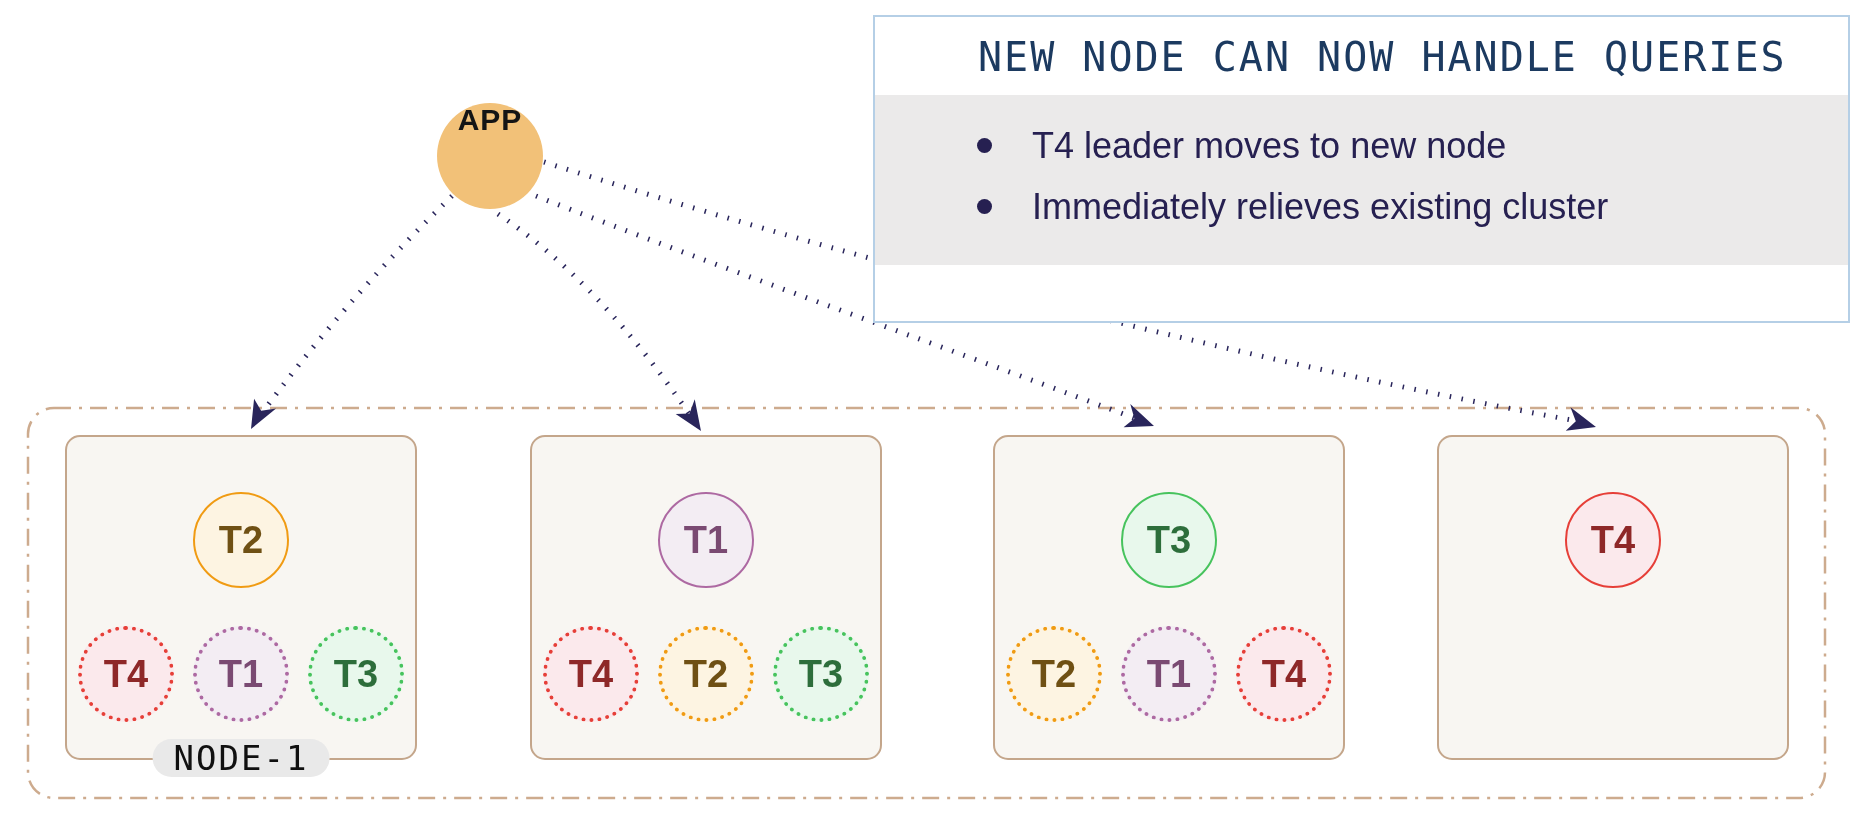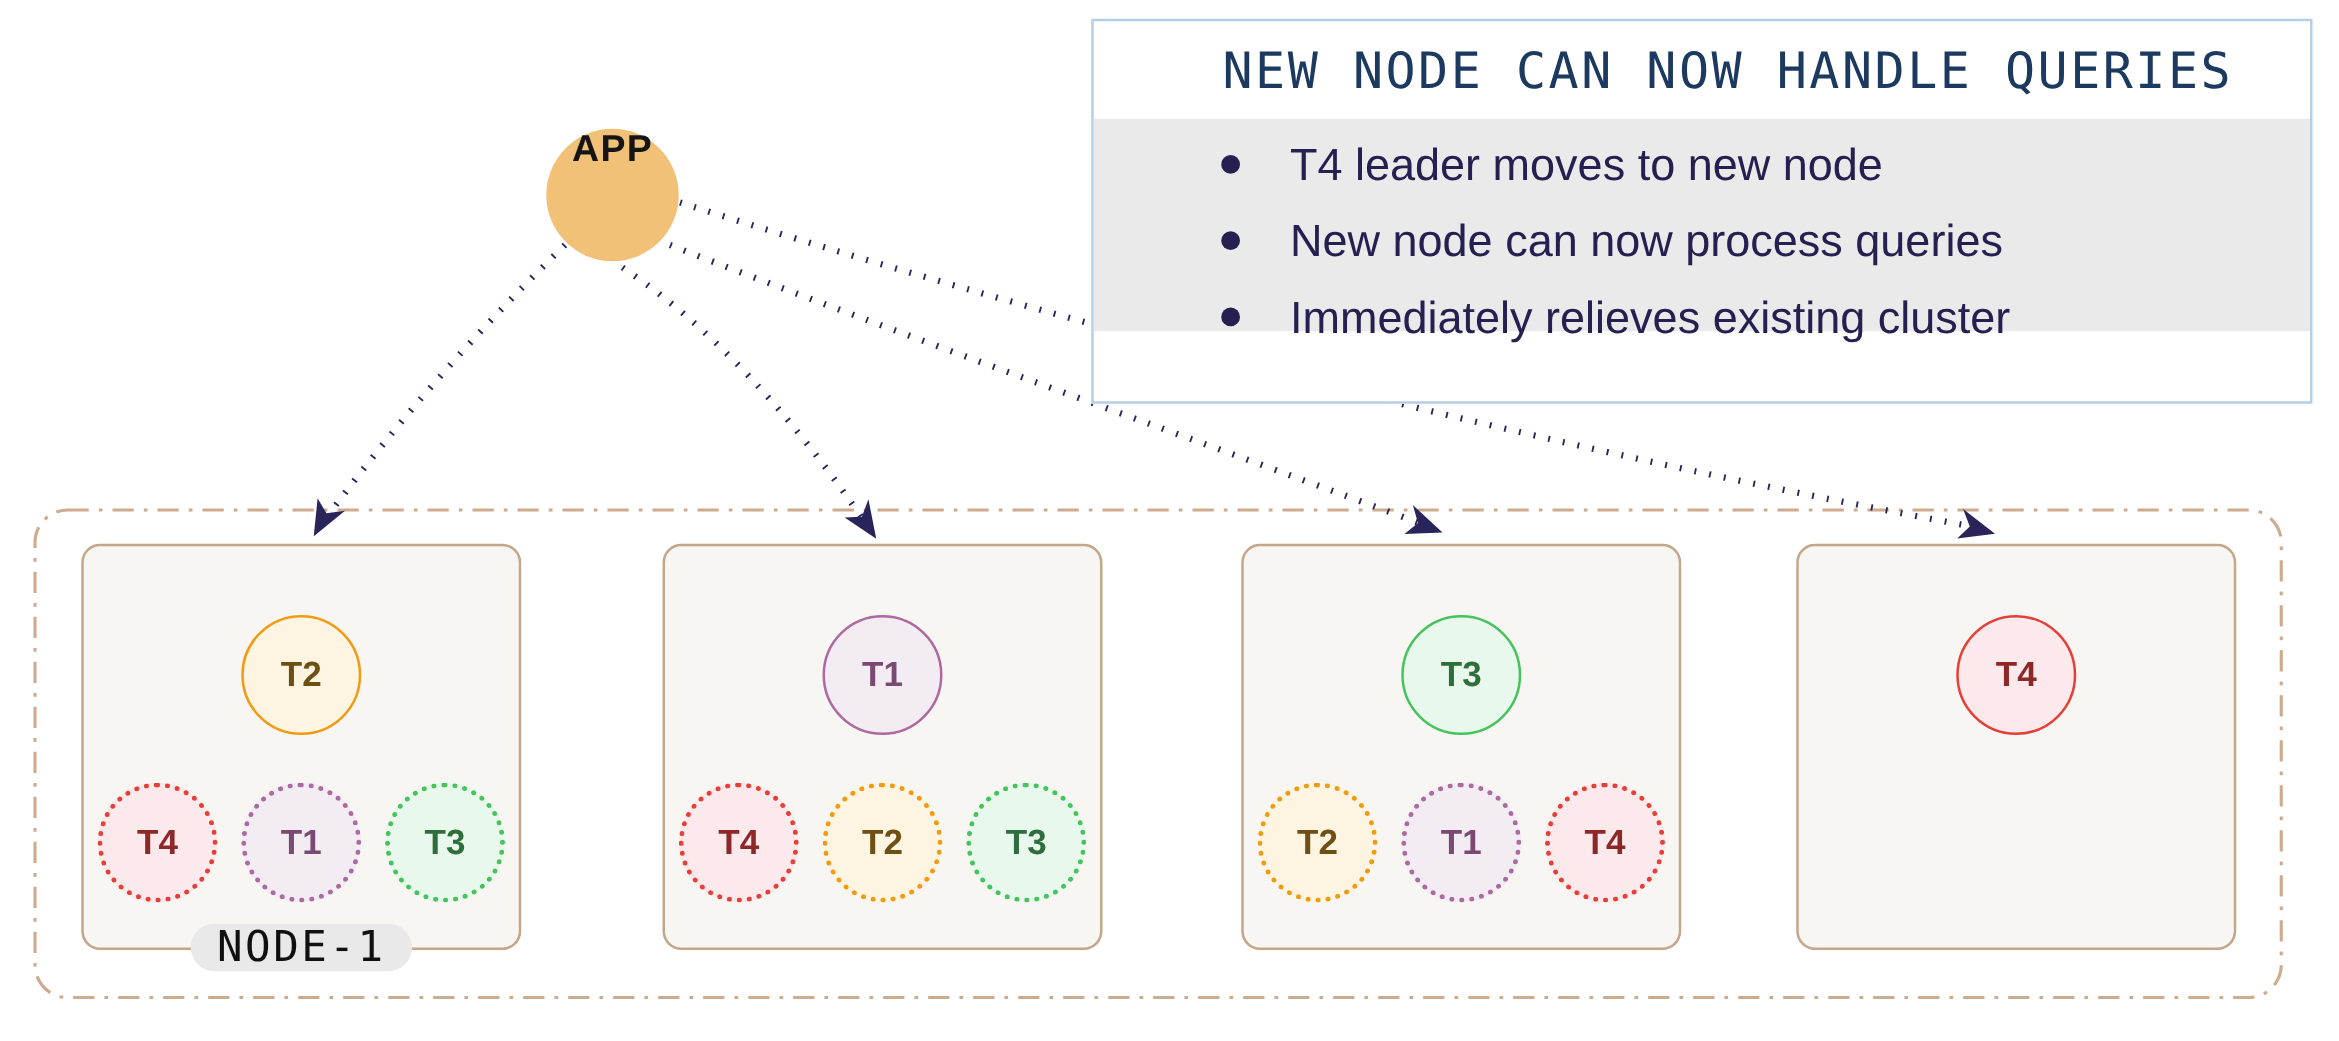--- a/index.html
+++ b/index.html
@@ -20,21 +20,21 @@
   .info-box{
     position:absolute;left:873px;top:15px;width:977px;height:308px;box-sizing:border-box;
     border:2px solid var(--info-border);background:#ffffff;z-index:3;
   }
   .info-title{
     height:78px;line-height:80px;padding-left:103px;
     font-family:"DejaVu Sans Mono", monospace;font-size:40px;letter-spacing:2px;
     color:var(--info-title);white-space:nowrap;
   }
   .info-body{background:var(--info-body-bg);height:170px;}
-  .info-bullets{margin:0;padding:6px 0 0 100px;list-style:none;}
+  .info-bullets{margin:0;padding:20px 0 0 100px;list-style:none;}
   .info-bullets li{
     position:relative;padding-left:57px;font-size:36px;line-height:61px;
     color:var(--bullet-text);white-space:nowrap;
   }
   .info-bullets li::before{
     content:"";position:absolute;left:2px;top:23px;width:15px;height:15px;border-radius:50%;
     background:var(--bullet-text);
   }
 
   
@@ -49,21 +49,21 @@
 
   
   .node-box{
     position:absolute;top:435px;width:352px;height:325px;box-sizing:border-box;z-index:2;
     border:2px solid var(--node-border);border-radius:15px;background:var(--node-fill);
   }
   .circle{
     width:96px;height:96px;border-radius:50%;box-sizing:border-box;
     display:flex;align-items:center;justify-content:center;
   }
-  .circle span{font-weight:bold;font-size:28px;}
+  .circle span{font-weight:bold;font-size:38px;}
   .leader{position:absolute;left:50%;top:55px;transform:translateX(-50%);border-width:2.5px;border-style:solid;}
   .followers{
     position:absolute;left:0;top:189px;width:100%;
     display:flex;justify-content:center;gap:19px;
   }
   .follower{border-width:4px;border-style:dotted;}
   .pill{
     position:absolute;left:50%;bottom:-19px;transform:translateX(-50%);
     height:38px;line-height:39px;padding:0 21px;border-radius:19px;background:var(--pill-bg);
     font-family:"DejaVu Sans Mono", monospace;font-weight:normal;font-size:34px;letter-spacing:2px;
@@ -99,21 +99,20 @@
 
   <div class="app-circle">
     <span>APP</span>
   </div>
 
   <div class="info-box">
     <div class="info-title">NEW NODE CAN NOW HANDLE QUERIES</div>
     <div class="info-body">
       <ul class="info-bullets" id="bullet-list">
           <li>T4 leader moves to new node</li>
-          <li>New node can now process queries</li>
           <li>Immediately relieves existing cluster</li>
         </ul>
     </div>
   </div>
 
 
   <div id="nodes">
       <div class="node-box" style="left: 65px;">
       <div class="circle leader" style="border-color: rgb(240, 155, 19); background: rgb(253, 244, 226);">
           <span style="color: rgb(111, 80, 20);">T2</span>

